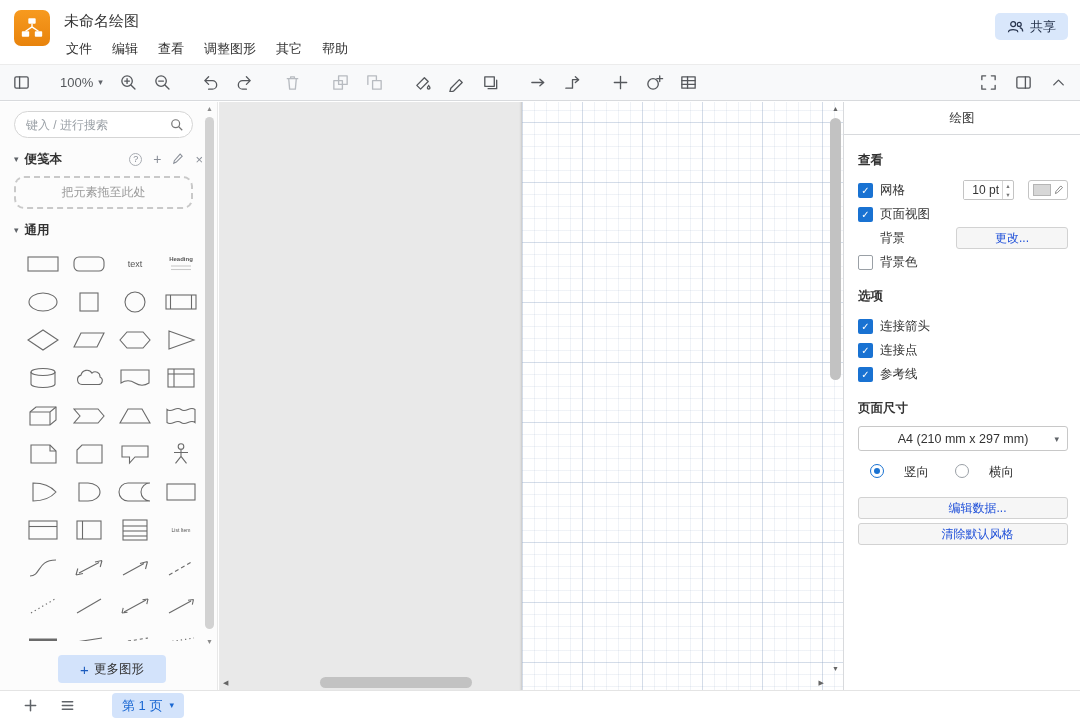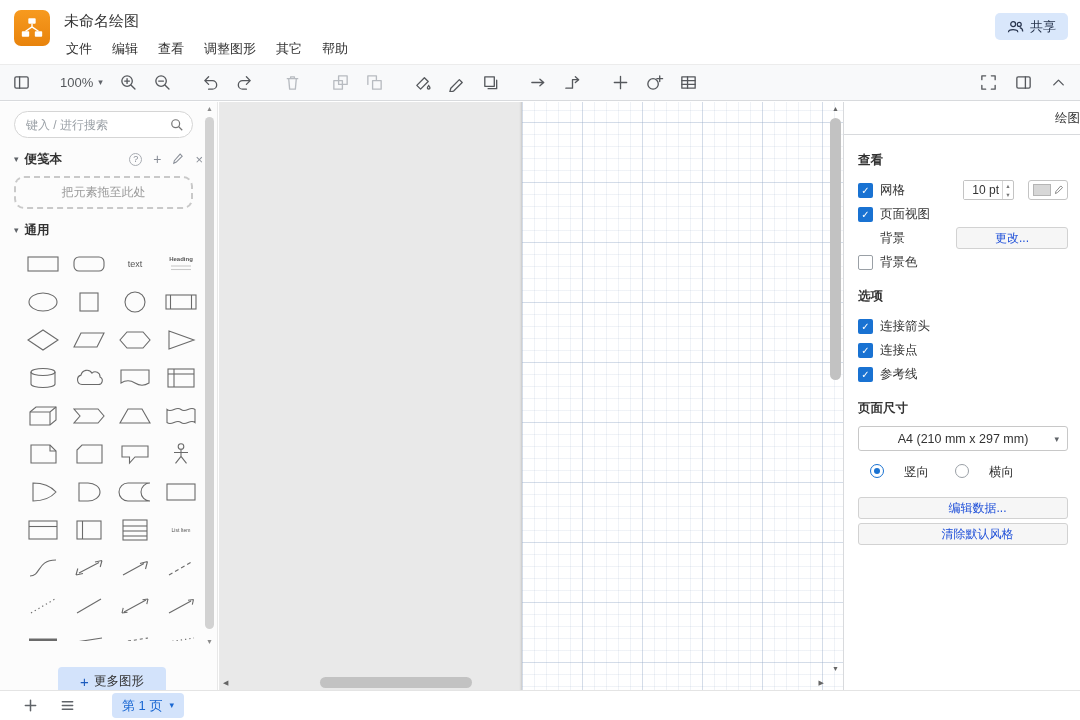--- a/index.html
+++ b/index.html
@@ -23,21 +23,21 @@
              display:flex; align-items:center; padding:0 12px; color:#55585c; }
   .toolbar .ico { width:19px; height:19px; stroke:#55585c; fill:none; stroke-width:1.4; stroke-linecap:round; stroke-linejoin:round; }
   .toolbar .disabled .ico { stroke:#b7bbc0; }
   .tb-item { display:flex; align-items:center; margin-right:15px; cursor:default; }
   .tb-gap { margin-left:14px; }
   .zoom-dd { display:flex; align-items:center; gap:5px; font-size:13px; margin-right:16px; }
   .caret { font-size:9px; color:#5f6368; line-height:1; }
   .tb-right { margin-left:auto; display:flex; align-items:center; gap:16px; }
 
   
-  .sidebar { position:absolute; top:102px; left:0; width:218px; bottom:16px; background:#fcfcfc;
+  .sidebar { position:absolute; top:102px; left:0; width:218px; bottom:28px; background:#fcfcfc;
              border-right:1px solid #e8e8e8; overflow:hidden; font-size:12.5px; }
   .search-wrap { position:relative; margin:9px 24px 10px 14px; height:27px; border:1px solid #d5d5d5;
                  border-radius:14px; background:#fff; }
   .search-wrap input { width:100%; height:100%; border:none; outline:none; background:transparent;
                        padding:0 26px 0 11px; font-size:12px; color:#333; font-family:inherit; }
   .search-wrap input::placeholder { color:#9aa0a6; }
   .search-ico { position:absolute; right:8px; top:6px; }
   .sec-row { display:flex; align-items:center; gap:6px; padding:0 14px; height:22px; color:#333; }
   .sec-row b { font-weight:bold; }
   .scratch-tools { margin-left:auto; display:flex; align-items:center; gap:11px; color:#8a8f98; font-size:11px; }
@@ -72,21 +72,21 @@
   .v-scroll { position:absolute; right:0; top:0; width:15px; bottom:15px; }
   .v-scroll .arr, .h-scroll .arr { position:absolute; color:#666; font-size:7px; line-height:1; }
   .v-thumb { position:absolute; left:2px; top:16px; width:11px; height:262px; background:#c2c2c2; border-radius:6px; }
   .h-scroll { position:absolute; left:0; right:15px; bottom:0; height:15px; }
   .h-thumb { position:absolute; top:2px; left:101px; width:152px; height:11px; background:#c2c2c2; border-radius:6px; }
 
   
   .rpanel { position:absolute; right:0; top:102px; width:237px; bottom:30px; background:#fff;
             border-left:1px solid #d8dadd; font-size:12.5px; color:#333; }
   .rtabs { display:flex; height:33px; border-bottom:1px solid #d8dadd; }
-  .rtab { flex:1; display:flex; align-items:center; justify-content:flex-end; cursor:pointer;font-family:Liberation Serif, serif; }
+  .rtab { flex:1; display:flex; align-items:center; justify-content:center; cursor:pointer;font-family:Liberation Serif, serif; }
   .rtab.active { background:#fff; }
   .rtab.inactive { background:#e9ebee; border-left:1px solid #d8dadd; }
   .rbody { padding:10px 12px 0 14px; }
   .rheading { font-weight:bold; margin:7px 0 9px; }
   .rrow { display:flex; align-items:center; gap:7px; height:24px; }
   .cb { width:15px; height:15px; border-radius:2px; display:flex; align-items:center; justify-content:center; flex:0 0 auto; }
   .cb.checked { background:#1972d2; color:#fff; font-size:10px; }
   .cb.unchecked { background:#fff; border:1px solid #9aa0a6; color:transparent; }
   .stepper { margin-left:auto; display:flex; align-items:stretch; height:20px; border:1px solid #c4c4c4;
              border-radius:2px; background:#fff; }

